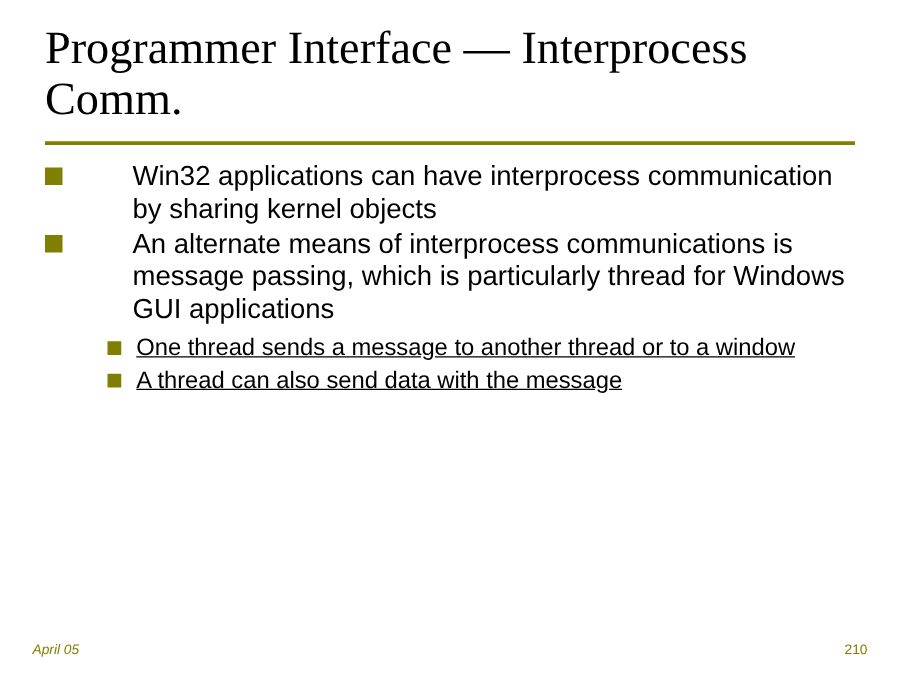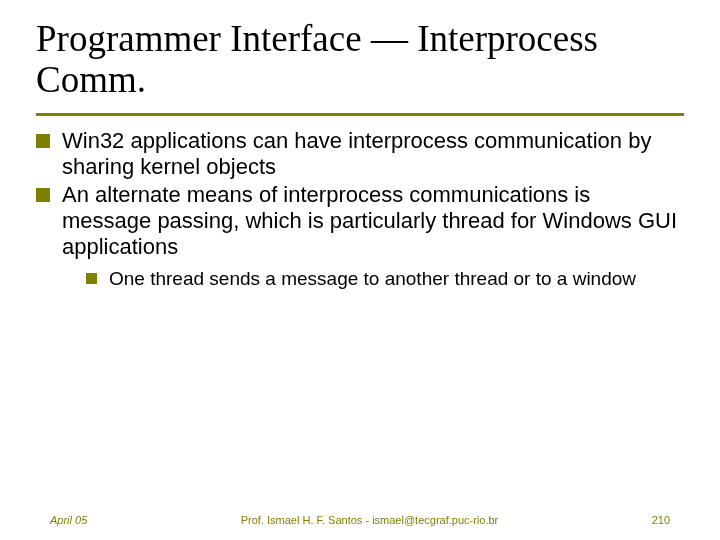--- a/index.html
+++ b/index.html
@@ -35,57 +35,59 @@
   }
   .body {
     padding: 12px 36px 0 36px;
     font-size: 22px;
     line-height: 1.18;
     color: #000;
   }
   .bul1 {
     display: flex;
     margin-bottom: 2px;
+    gap: 44px;
   }
   .bul1 .mark {
     flex: 0 0 auto;
     width: 14px;
     height: 14px;
     background: #808000;
     margin-top: 6px;
     margin-right: 12px;
   }
   .bul1 .txt {
     flex: 1 1 auto;
   }
   .sublist {
     padding: 6px 0 0 50px;
     font-size: 19px;
   }
   .bul2 {
     display: flex;
     margin-bottom: 4px;
+    text-decoration: underline;
   }
   .bul2 .mark {
     flex: 0 0 auto;
     width: 11px;
     height: 11px;
     background: #808000;
     margin-top: 5px;
     margin-right: 12px;
   }
   .bul2 .txt {
     flex: 1 1 auto;
   }
   .footer {
     position: absolute;
     bottom: 14px;
     left: 0;
     width: 100%;
-    padding: 0 50px;
+    padding: 0 26px;
     box-sizing: border-box;
     display: flex;
     justify-content: space-between;
     align-items: flex-end;
     font-size: 11px;
     color: #808000;
     gap: 36px;
   }
   .footer .date { font-style: italic; }
   .footer .center { text-align: center; flex: 1; }
@@ -111,23 +113,26 @@
     <div class="bul1">
       <div class="mark"></div>
       <div class="txt">An alternate means of interprocess communications is message passing, which is particularly thread for Windows GUI applications</div>
     </div>
 
     <div class="sublist">
       <div class="bul2">
         <div class="mark"></div>
         <div class="txt">One thread sends a message to another thread or to a window</div>
       </div>
+      <div class="bul2">
+        <div class="mark"></div>
+        <div class="txt">A thread can also send data with the message</div>
+      </div>
     </div>
 
   </div>
 
   <div class="footer">
     <div class="date">April 05</div>
-    <div class="center">Prof. Ismael H. F. Santos - ismael@tecgraf.puc-rio.br</div>
     <div class="pg">210</div>
   </div>
 
 </div>
 
 </body></html>

